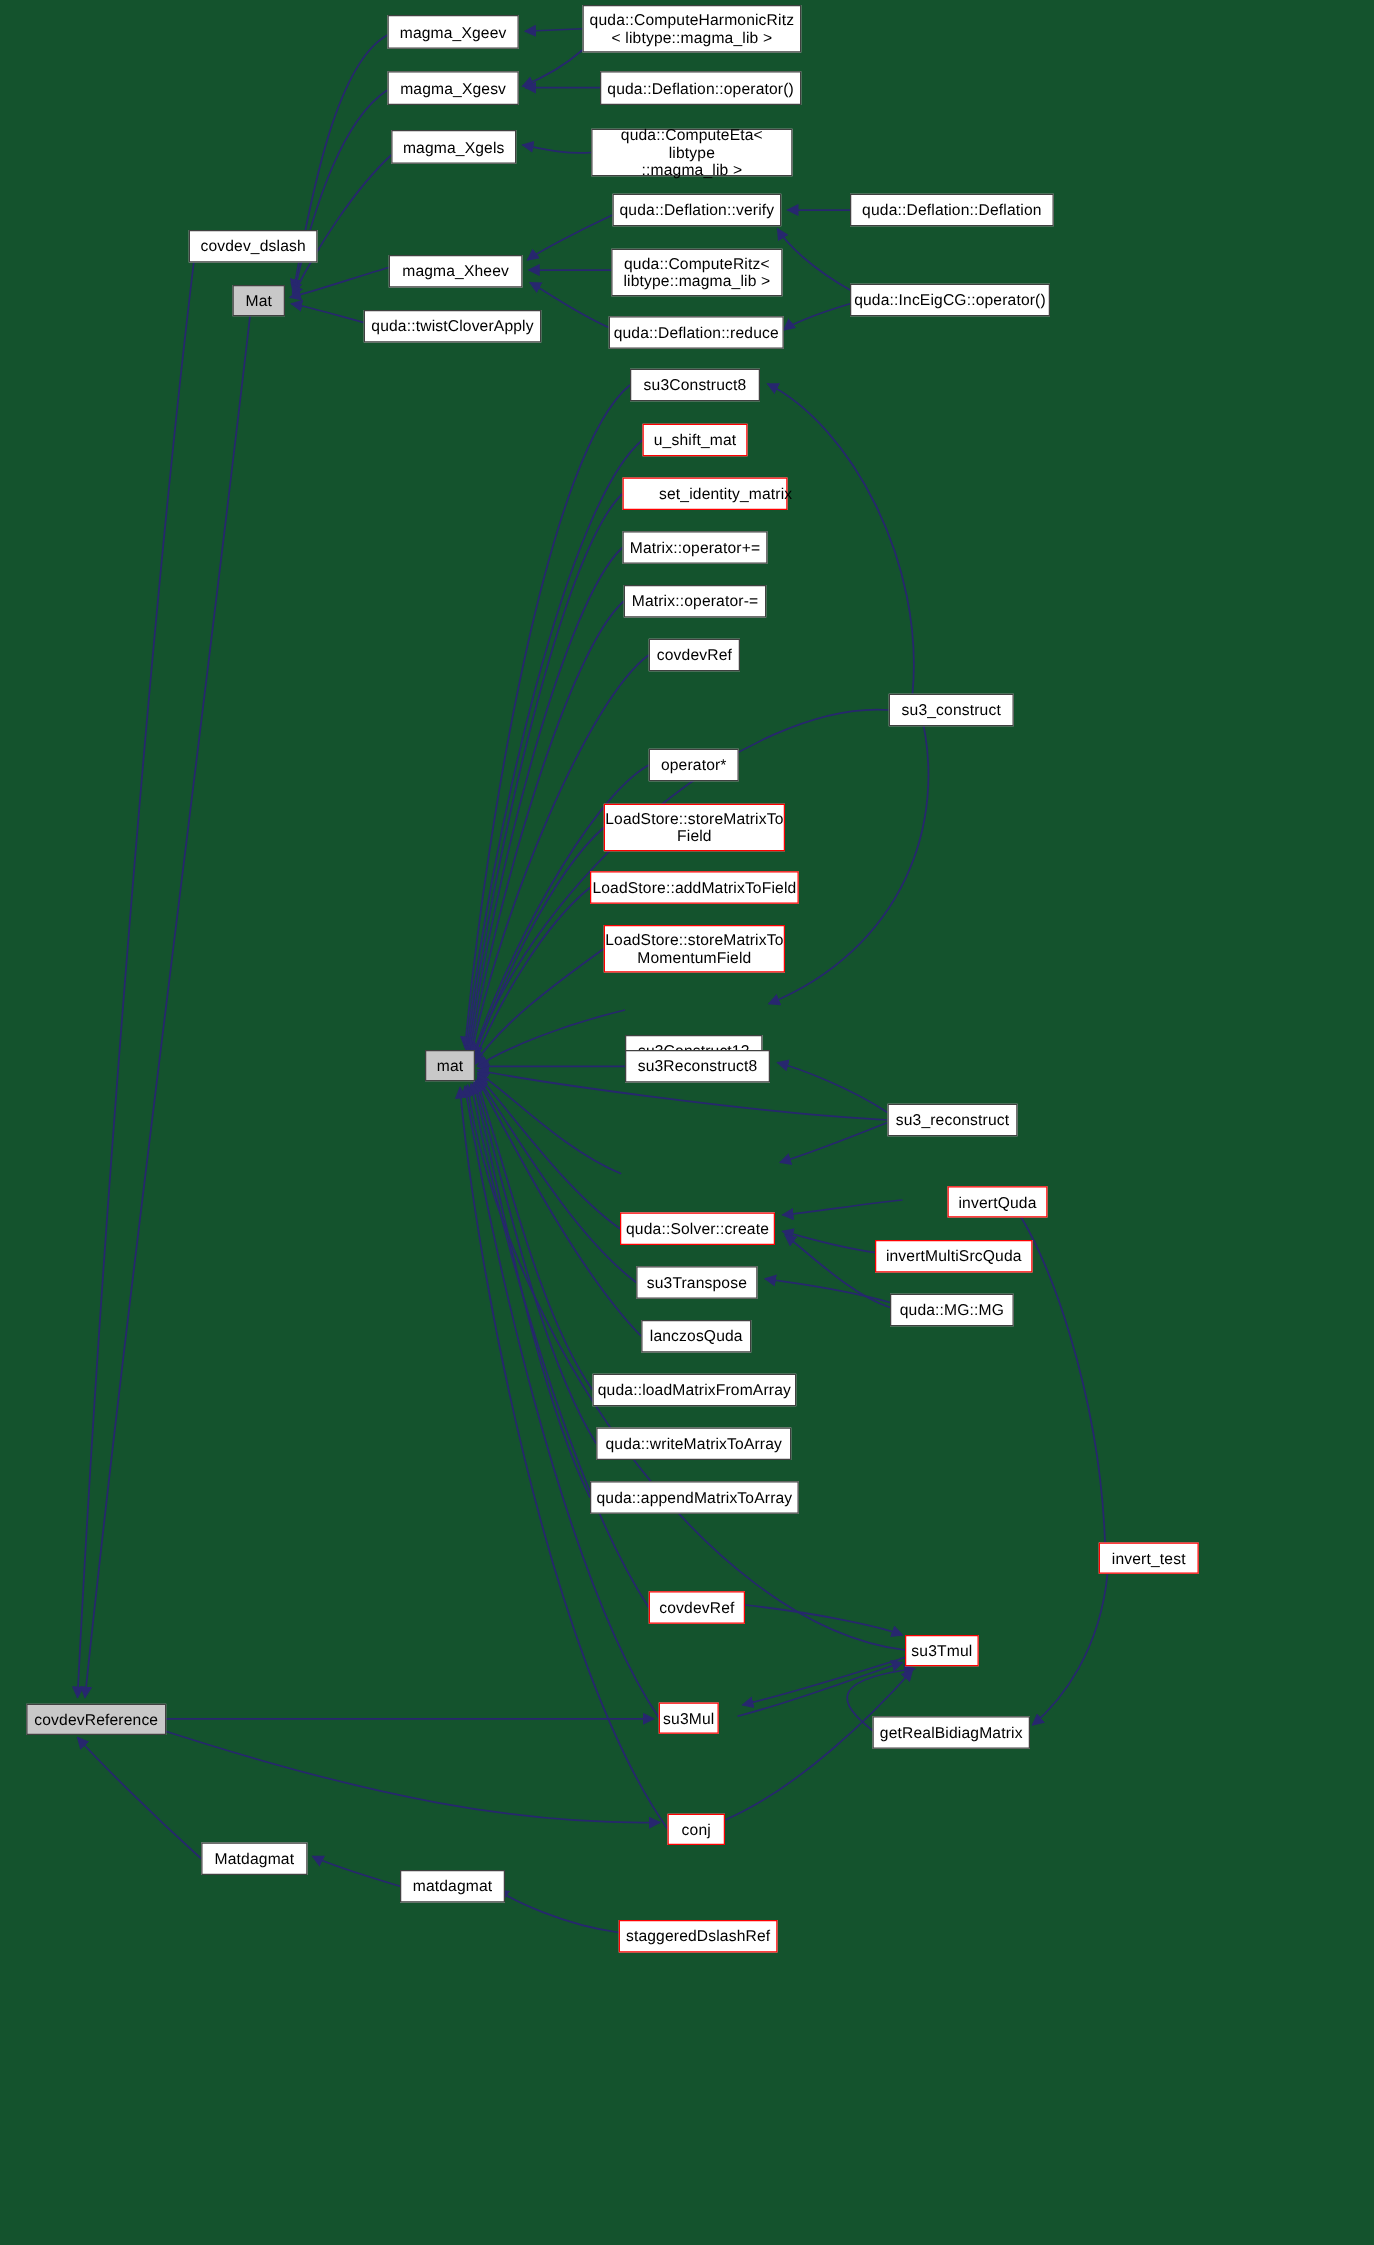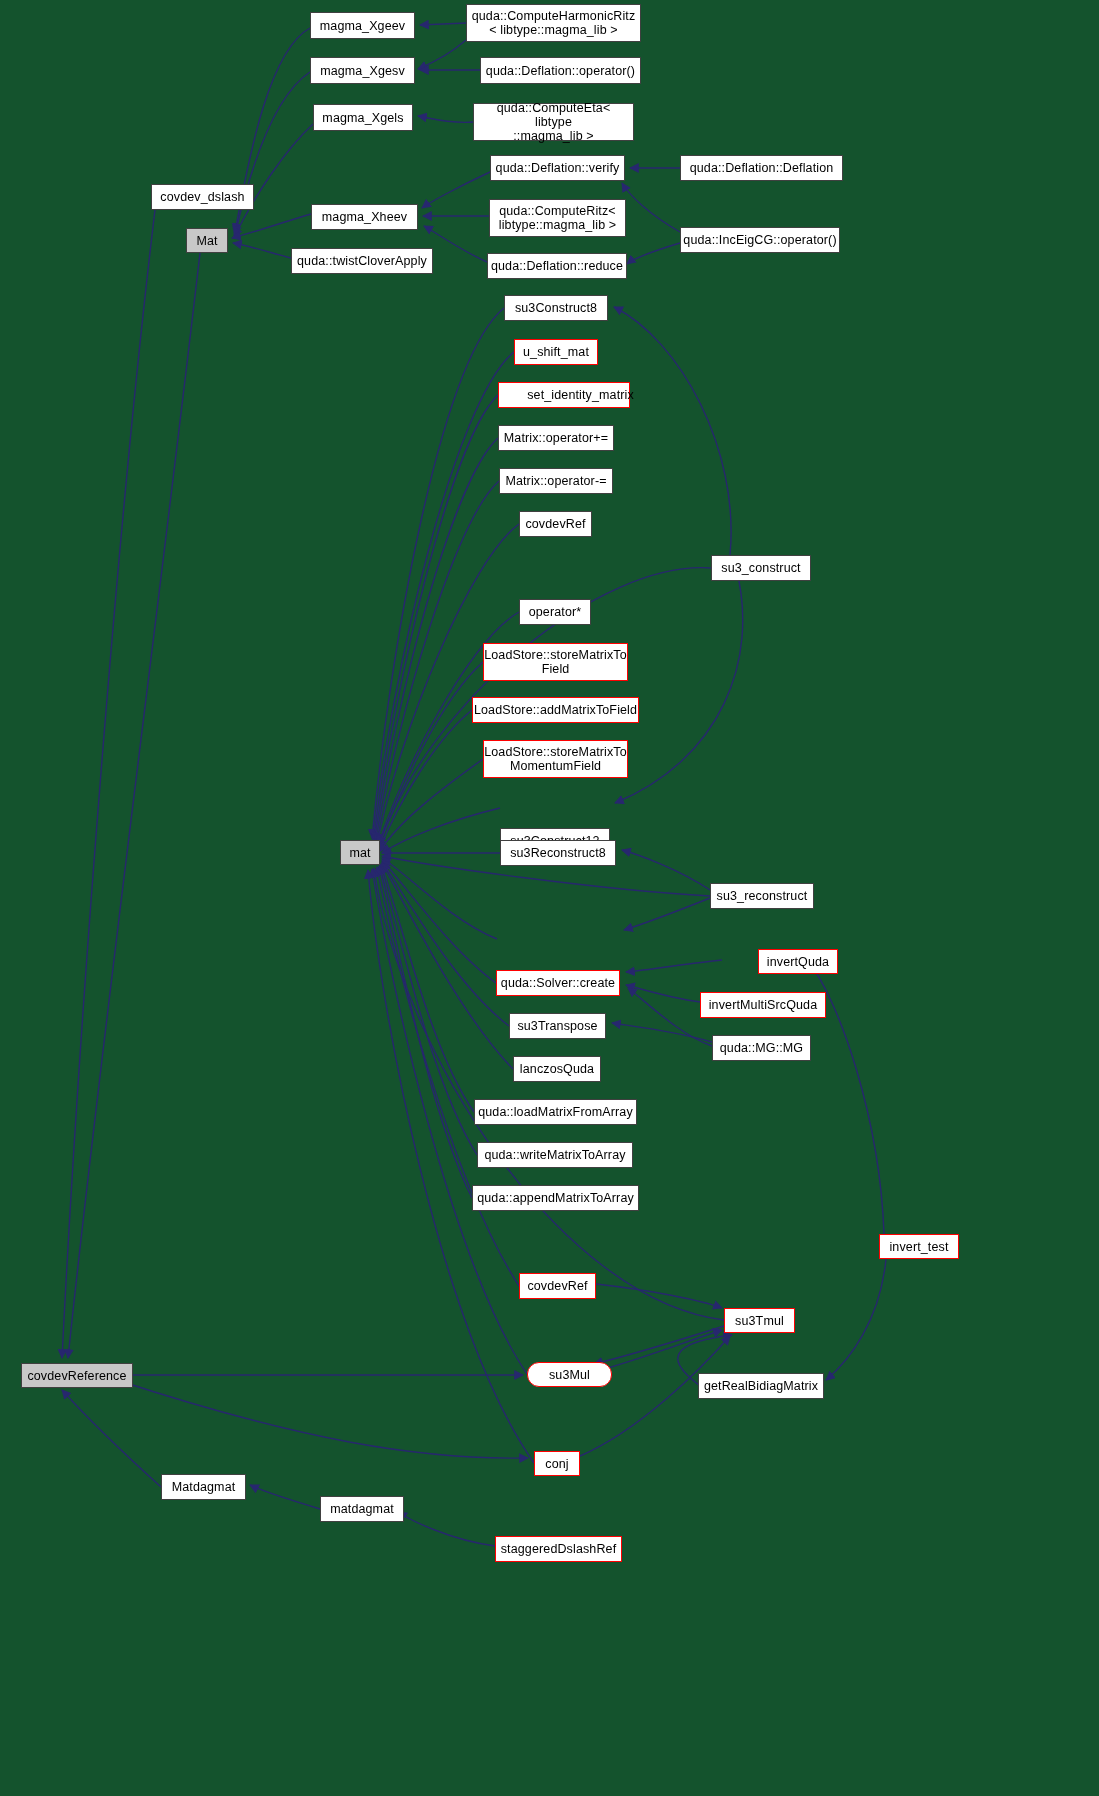--- a/index.html
+++ b/index.html
@@ -174,21 +174,21 @@
     <div class="node red" style="left: 496px; top: 970px; width: 124px; height: 26px; text-align: center;">quda::Solver::create</div>
     <div class="node red" style="left: 700px; top: 992px; width: 126px; height: 26px;">invertMultiSrcQuda</div>
     <div class="node" style="left: 509px; top: 1013px; width: 97px; height: 26px;">su3Transpose</div>
     <div class="node" style="left: 712px; top: 1035px; width: 99px; height: 26px;">quda::MG::MG</div>
     <div class="node" style="left: 513px; top: 1056px; width: 88px; height: 26px;">lanczosQuda</div>
     <div class="node" style="left: 474px; top: 1099px; width: 163px; height: 26px;">quda::loadMatrixFromArray</div>
     <div class="node" style="left: 477px; top: 1142px; width: 156px; height: 26px;">quda::writeMatrixToArray</div>
     <div class="node" style="left: 472px; top: 1185px; width: 167px; height: 26px;">quda::appendMatrixToArray</div>
     <div class="node red" style="left: 879px; top: 1234px; width: 80px; height: 25px;">invert_test</div>
     <div class="node red" style="left: 519px; top: 1273px; width: 77px; height: 26px;">covdevRef</div>
-    <div class="node red" style="left: 724px; top: 1308px; width: 71px; height: 25px;">su3Tmul</div>
+    <div class="node red" style="left: 724px; top: 1308px; width: 59px; height: 25px;">su3Tmul</div>
     <div class="node filled" style="left: 21px; top: 1363px; width: 112px; height: 25px;">covdevReference</div>
-    <div class="node red" style="left: 527px; top: 1362px; width: 85px; height: 25px; border-radius: 12px;">su3Mul</div>
+    <div class="node red" style="left: 527px; top: 1362px; width: 48px; height: 25px;">su3Mul</div>
     <div class="node" style="left: 698px; top: 1373px; width: 126px; height: 26px;">getRealBidiagMatrix</div>
     <div class="node red" style="left: 534px; top: 1451px; width: 46px; height: 25px;">conj</div>
     <div class="node" style="left: 161px; top: 1474px; width: 85px; height: 26px;">Matdagmat</div>
     <div class="node" style="left: 320px; top: 1496px; width: 84px; height: 26px;">matdagmat</div>
     <div class="node red" style="left: 495px; top: 1536px; width: 127px; height: 26px;">staggeredDslashRef</div>
   </div>
 
 </body></html>

